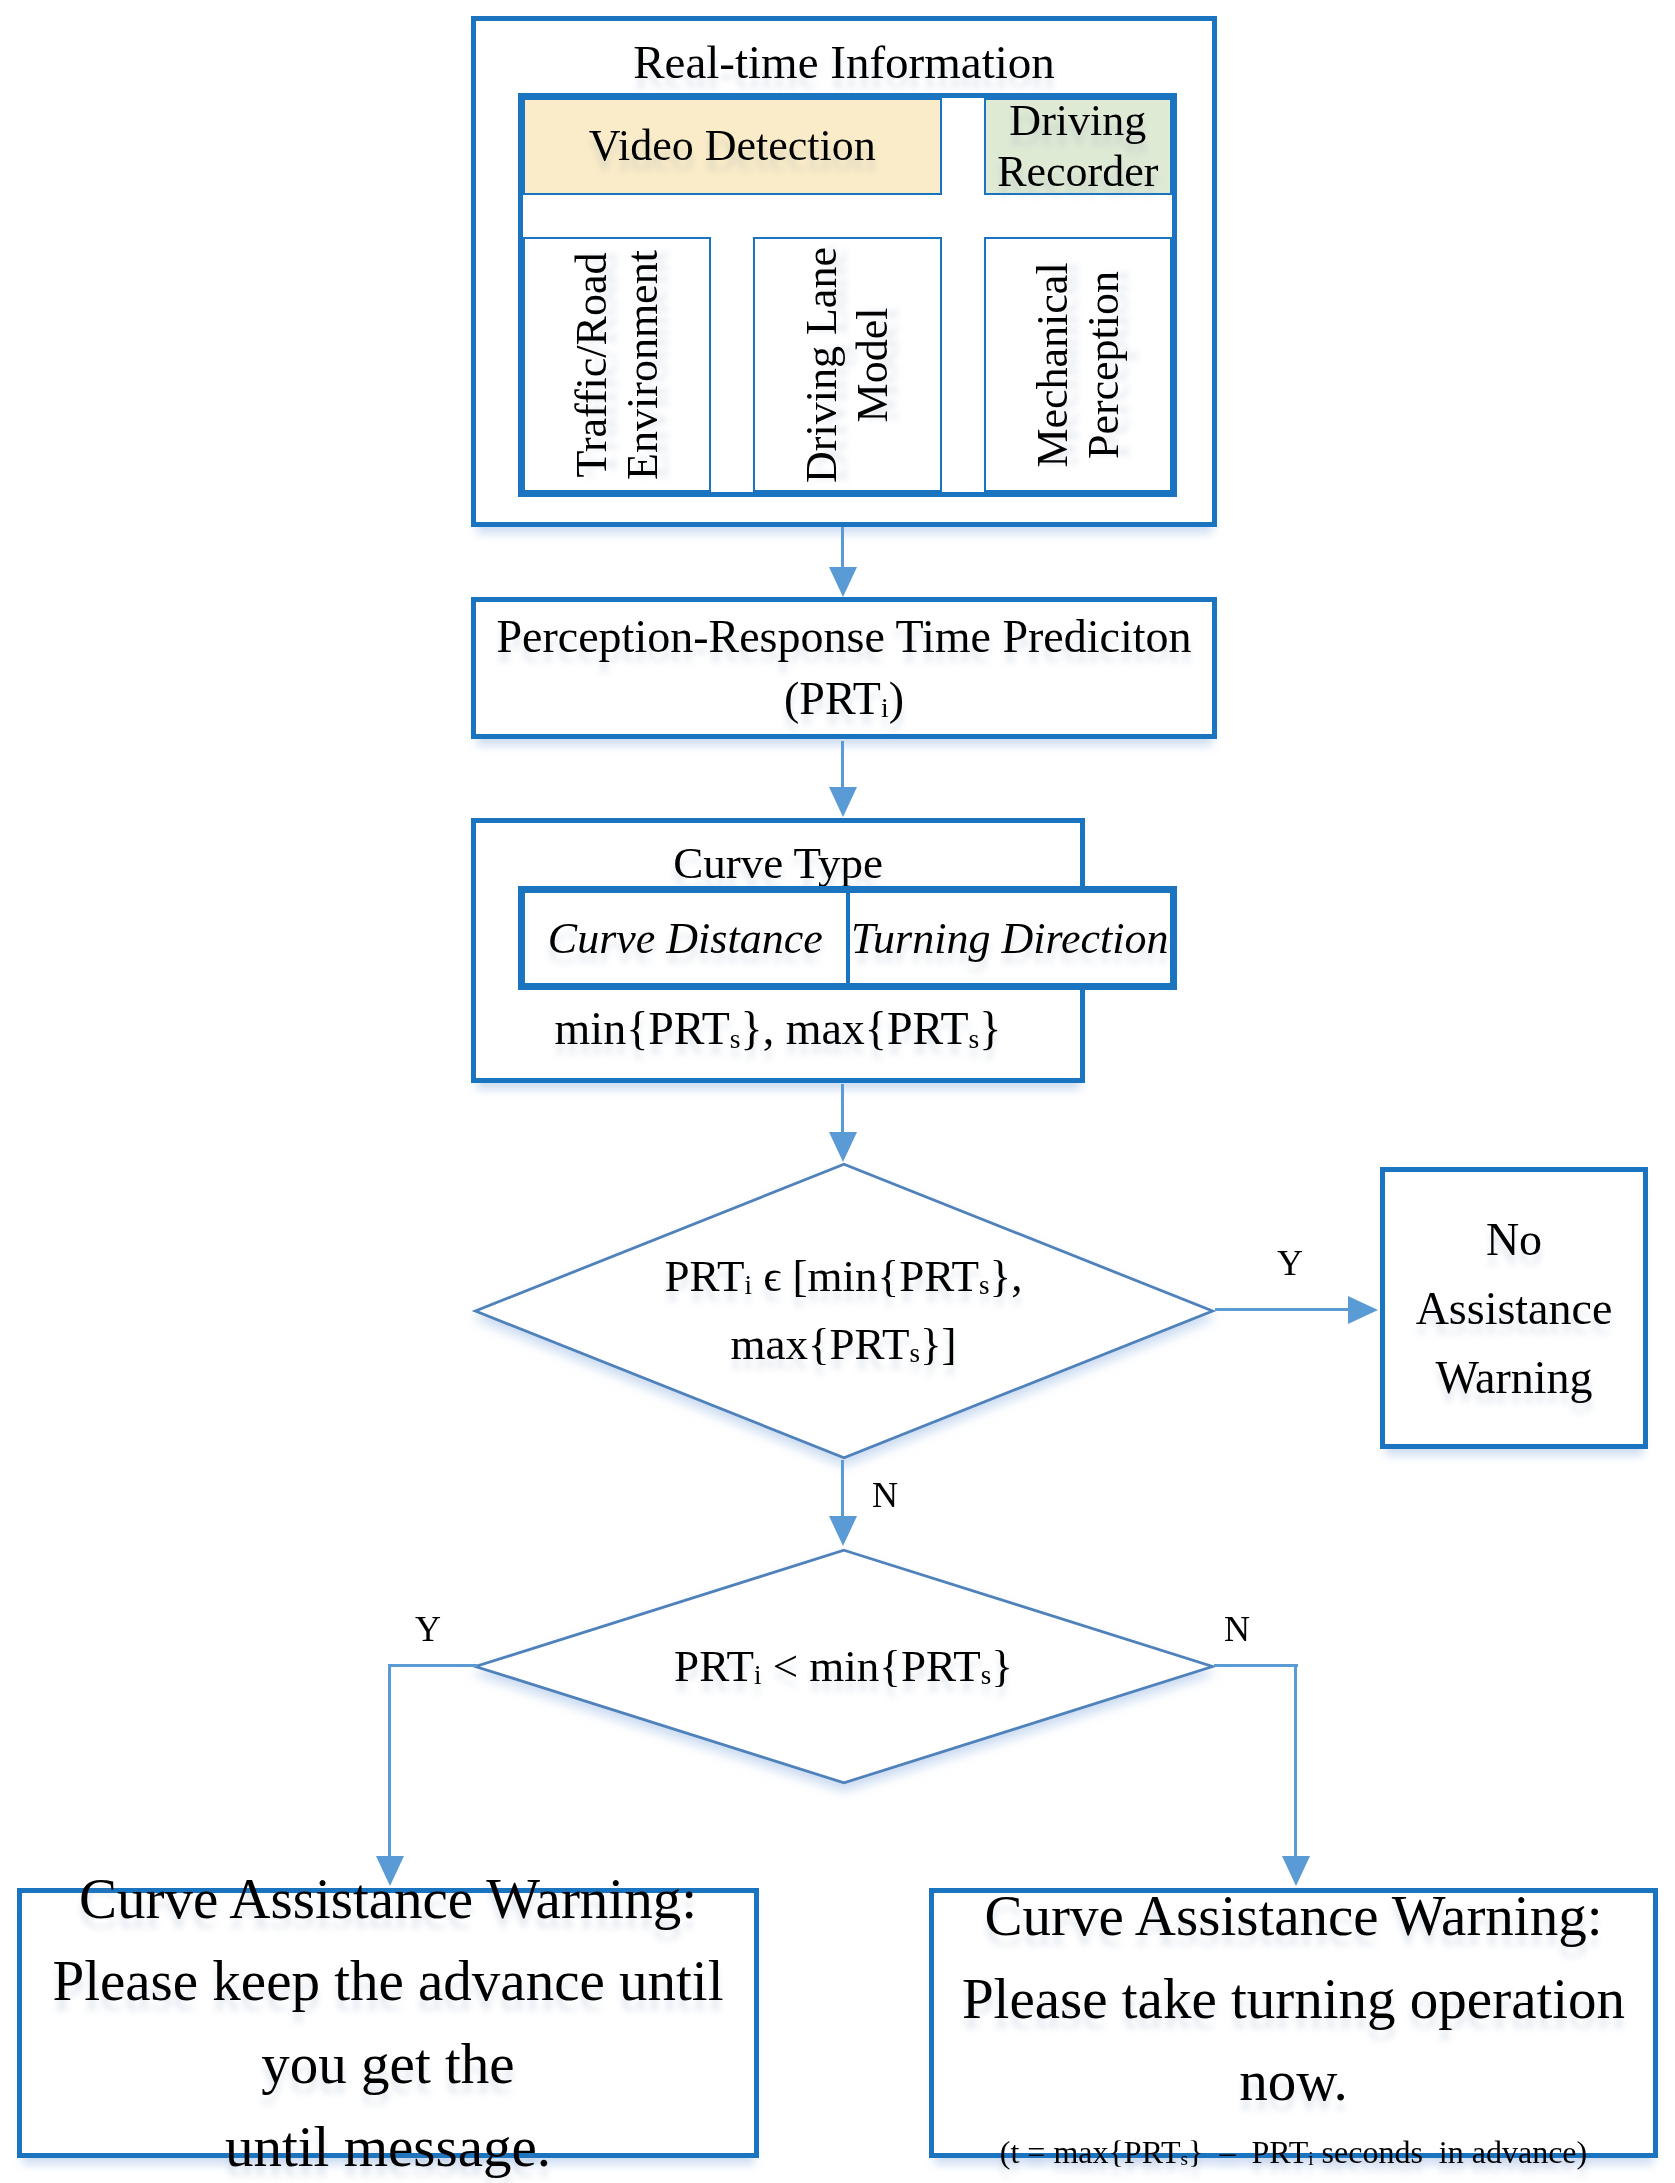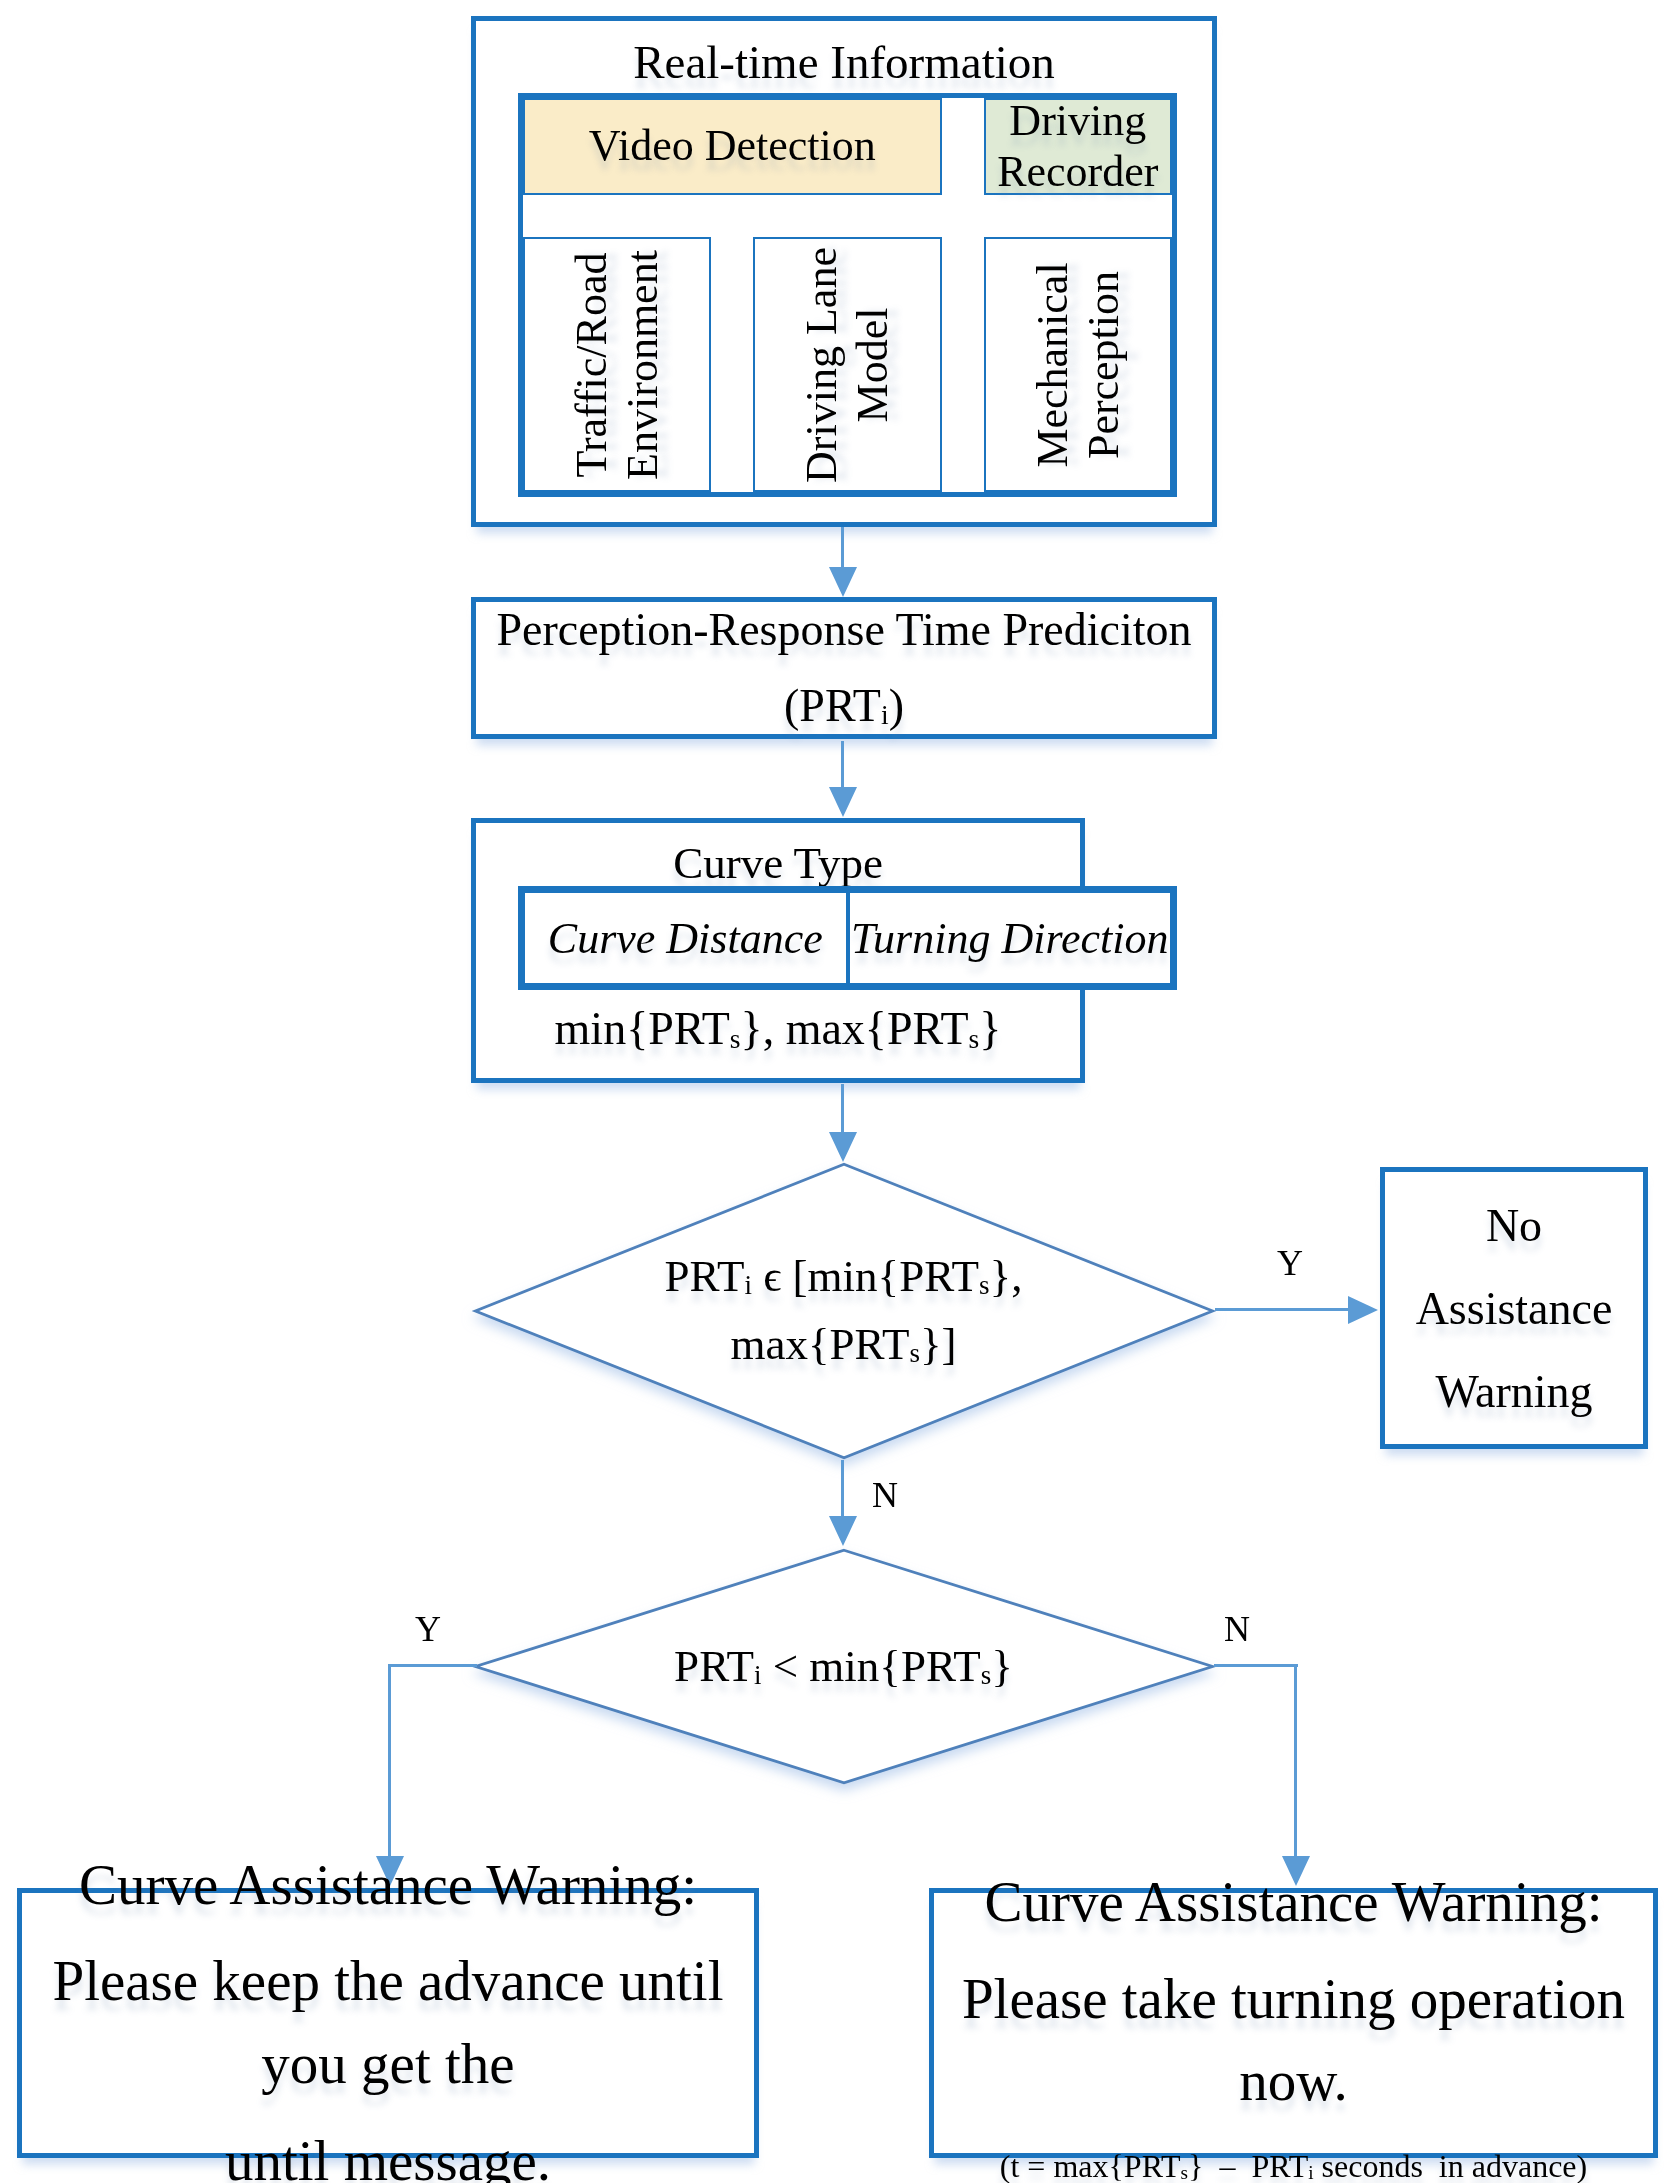--- a/index.html
+++ b/index.html
@@ -18,21 +18,20 @@
     position: absolute;
     background: #ffffff;
     border: 5.6px solid #1B74BF;
     box-shadow: 0 11.3px 9px -4.5px rgba(165,193,232,0.55);
   }
   .reflect { text-shadow: 0 10.2px 6.8px rgba(110,135,175,0.22); }
   .center-col {
     display: flex; flex-direction: column;
     align-items: center; justify-content: center;
     text-align: center;
-    gap: 14px;
   }
   
   .rt-title { text-align: center; margin-top: 13.5px; font-size: 47px; }
   .rt-table {
     position: absolute; left: 42px; top: 72px;
     width: 659px; height: 404px;
     border: 5.1px solid #1B74BF;
     display: grid;
     grid-template-columns: 1fr 1fr 1fr;
     grid-template-rows: 97px 1fr;

